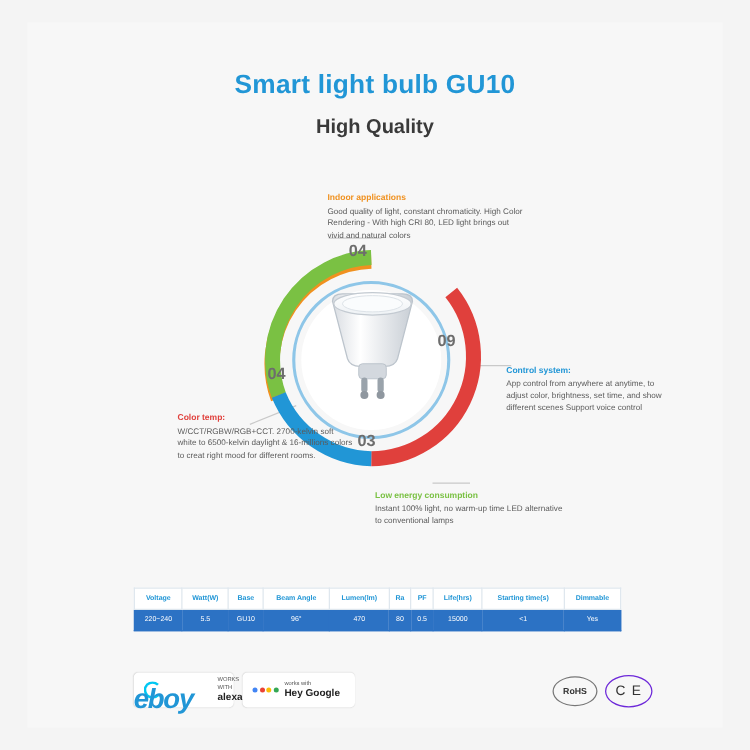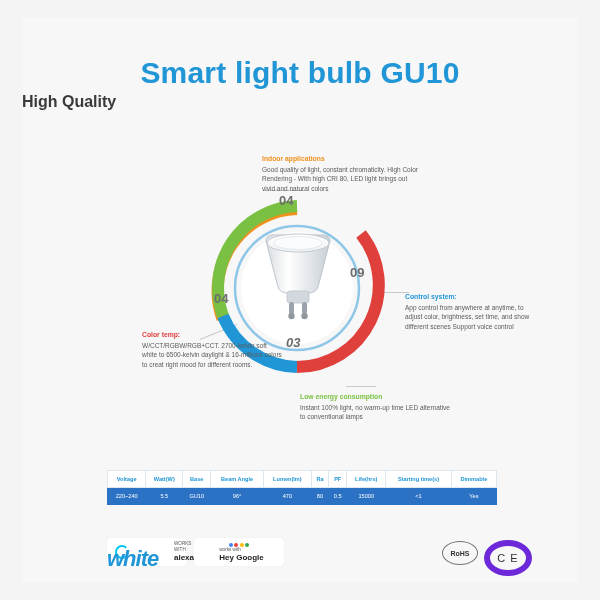--- a/index.html
+++ b/index.html
@@ -28,30 +28,31 @@
     background: #f7f7f7;
   }
 
   
   .title {
     position: absolute;
     top: 38px;
     left: 0;
     width: 100%;
     text-align: center;
-    font-size: 30px;
+    font-size: 21px;
     font-weight: bold;
     color: #2196d6;
     letter-spacing: 0.2px;
   }
   .subtitle {
     position: absolute;
     top: 75px;
     left: 0;
     width: 100%;
+    text-align: center;
     font-size: 16px;
     font-weight: bold;
     color: #3a3a3a;
   }
 
   
   .diagram {
     position: absolute;
     left: 160px;
     top: 165px;
@@ -73,21 +74,21 @@
   }
 
   .num-badge {
     position: absolute;
     font-size: 13px;
     font-weight: bold;
     color: #6d6d6d;
   }
   .num-01 { left: 97px;  top: 10px; }
   .num-02 { left: 32px;  top: 108px; }
-  .num-03 { left: 104px; top: 152px; font-style: italic; }
+  .num-03 { left: 104px; top: 162px; }
   .num-04 { left: 168px; top: 82px; }
 
   
   .callout {
     position: absolute;
     font-size: 6.5px;
     line-height: 1.45;
     color: #5b5b5b;
     width: 150px;
   }
@@ -160,21 +161,21 @@
     position: absolute;
     background: #ffffff;
     border-radius: 4px;
     box-shadow: 0 0 1px rgba(0,0,0,0.12);
     display: flex;
     align-items: center;
     padding: 5px 8px;
     box-sizing: border-box;
   }
   .badge-alexa { left: 85px; top: 22px; width: 80px; height: 28px; gap: 40px; }
-  .badge-google { left: 172px; top: 22px; width: 90px; height: 28px; flex-direction: column; }
+  .badge-google { left: 172px; top: 22px; width: 90px; height: 28px; }
   .badge-txt {
     font-size: 4.6px;
     color: #555;
     line-height: 1.25;
     margin-left: 5px;
   }
   .badge-txt b { font-size: 8px; color: #222; display: block; }
   .alexa-ring {
     width: 14px; height: 14px;
     border-radius: 50%;
@@ -204,21 +205,21 @@
     align-items: center;
     justify-content: center;
     font-weight: bold;
   }
   .ce {
     position: absolute;
     left: 462px;
     top: 24px;
     width: 36px;
     height: 24px;
-    border: 6px solid #6d28d9;
+    border: 1px solid #6d28d9;
     border-radius: 50%;
     font-size: 11px;
     color: #333;
     display: flex;
     align-items: center;
     justify-content: center;
     letter-spacing: 1px;
   }
 
   
@@ -365,16 +366,16 @@
           </span>
         <span class="badge-txt">
           <span>works with</span>
           <b>Hey Google</b>
         </span>
       </div>
       <div class="rohs">RoHS</div>
       <div class="ce">C E</div>
     </div>
 
-    <div class="footer-logo">white</div>
+    <div class="footer-logo">eboy</div>
 
   </div>
 </div>
 
 </body></html>

